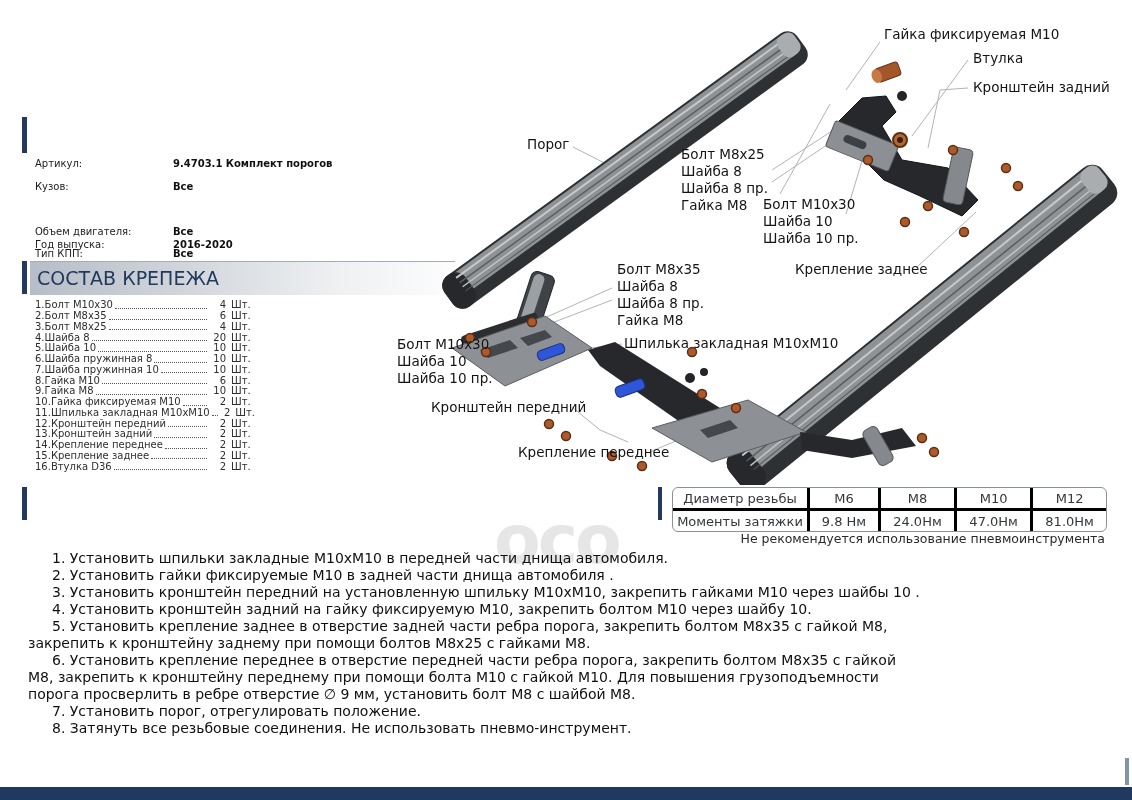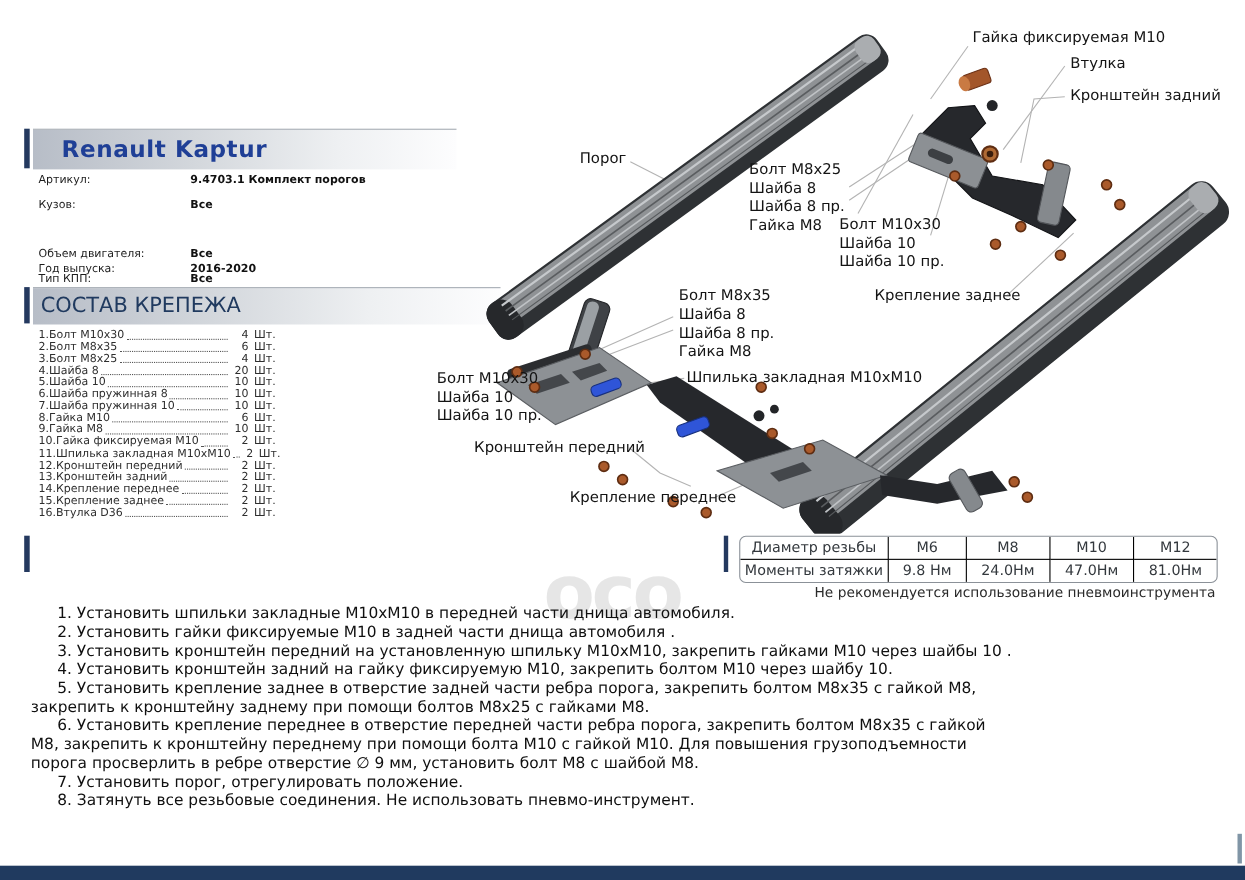--- a/index.html
+++ b/index.html
@@ -20,21 +20,21 @@
   .prow{display:flex;align-items:flex-end;height:10.75px;font-size:10px;color:#2e2e2e;white-space:nowrap;}
   .pname{line-height:1.05;}
   .dots{flex:1;border-bottom:1.4px dotted #555;margin:0 2px 2px 2px;min-width:6px;}
   .pqty{width:17px;text-align:right;line-height:1.05;}
   .punit{width:24px;padding-left:5px;line-height:1.05;}
   
   .dlabel{position:absolute;font-size:13.5px;color:#141414;white-space:nowrap;line-height:17px;z-index:3;}
   
   #torque-wrap{position:absolute;left:672px;top:487px;width:433px;border:1px solid #8b9198;border-radius:6px;overflow:hidden;background:#fff;z-index:2;}
   #torque-table{border-collapse:collapse;width:100%;font-size:13px;color:#33383d;}
-  #torque-table td{border:1px solid #000000;height:20px;text-align:center;padding:0 4px;}
+  #torque-table td{border:3px solid #000000;height:20px;text-align:center;padding:0 4px;}
   #torque-table tr td:first-child{border-left:none;width:126px;}
   #torque-table tr td:last-child{border-right:none;}
   #torque-table tr:first-child td{border-top:none;}
   #torque-table tr:last-child td{border-bottom:none;}
   #torque-note{position:absolute;left:672px;top:531px;width:433px;text-align:right;font-size:12.5px;color:#2a2a2a;z-index:2;}
   
   #steps{position:absolute;left:28px;top:550px;width:892px;z-index:2;}
   #steps p{margin:0;font-size:14px;line-height:17px;text-indent:24px;color:#101010;}
   
   #watermark{position:absolute;left:494px;top:506px;font-size:68px;font-weight:bold;color:#d7d7d7;opacity:.6;z-index:1;letter-spacing:-3px;line-height:1;}
@@ -42,23 +42,20 @@
   #footer-bar{position:absolute;left:0;bottom:0;width:1132px;height:13px;background:#203a5f;}
   #edge-mark{position:absolute;left:1125px;top:758px;width:4px;height:27px;background:#8095a6;}
   svg{position:absolute;left:0;top:0;z-index:2;}
 </style>
 </head>
 <body>
 
 <div id="page">
 
   <div class="accent" style="left:22px;top:117px;height:36px;"></div>
-  <div class="gradbar" style="left:30px;top:117px;width:385px;height:36px;">
-    <div class="title-text">Renault Kaptur</div>
-  </div>
 
   <div class="info-row" style="top:158px;">
     <span class="info-label">Артикул:</span><span class="info-value">9.4703.1 Комплект порогов</span>
   </div>
   <div class="info-row" style="top:181px;">
     <span class="info-label">Кузов:</span><span class="info-value">Все</span>
   </div>
   <div class="info-row" style="top:203px;margin-top:36px;">
     <span class="info-label">Год выпуска:</span><span class="info-value">2016-2020</span>
   </div>

